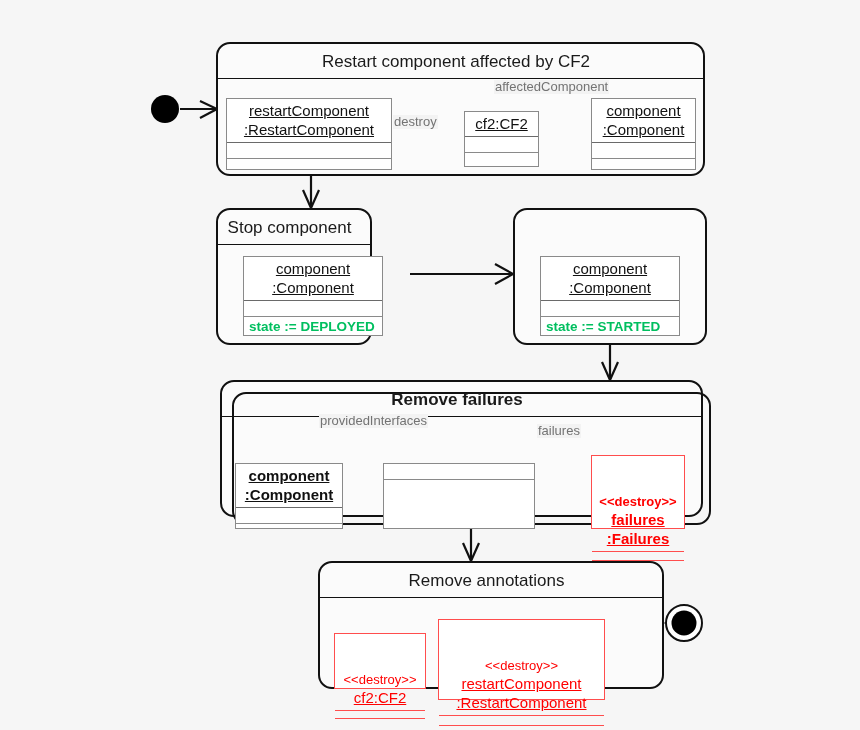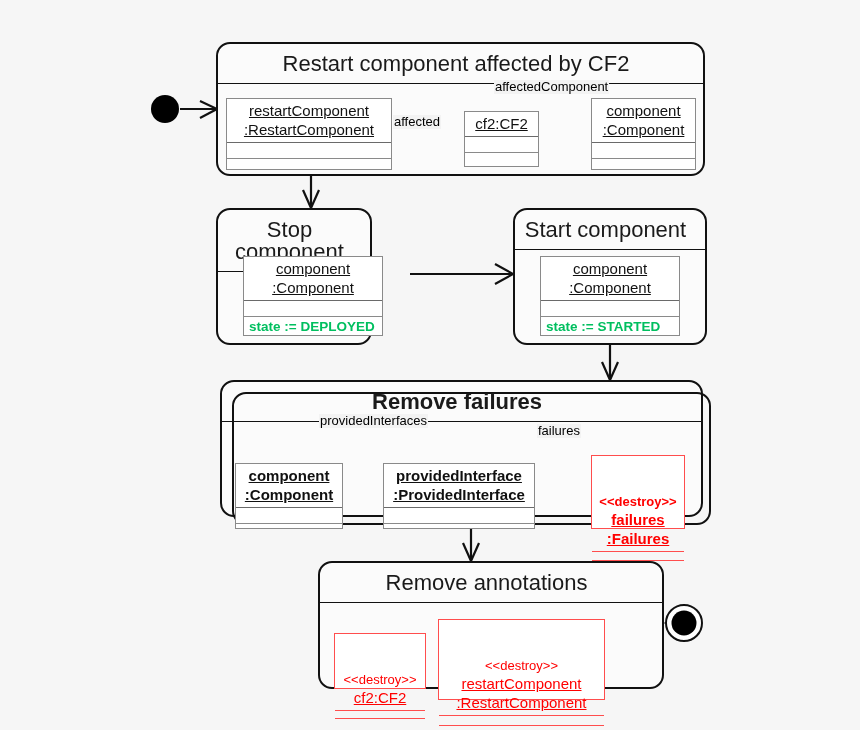--- a/index.html
+++ b/index.html
@@ -42,21 +42,21 @@
     background: transparent;
     z-index: -1;
   }
   .activity-title {
     position: absolute;
     left: 0;
     top: 0;
     width: 100%;
     box-sizing: border-box;
     text-align: center;
-    font-size: 22px;
+    font-size: 17px;
     color: #1a1a1a;
     border-bottom: 1.6px solid #111111;
     line-height: 1;
     padding: 9px 9px 8px 0;
     background: transparent;
   }
   .activity-body {
     position: absolute;
     left: 0;
     right: 0;
@@ -114,21 +114,21 @@
   .objbox.destroy .nameline,
   .objbox.destroy .stereo { color: #ff0000; }
 
   .assign { color: #00bf5f; font-weight: bold; }
 
   
   .edgelabel {
     position: absolute;
     font-size: 13px;
     line-height: 14px;
-    color: #000000;
+    color: #737373;
     background: #f3f3f3;
     white-space: nowrap;
     z-index: 9;
     padding: 0 1px;
   }
 
   
   .initial-node, .final-node {
     position: absolute;
     z-index: 9;
@@ -225,21 +225,21 @@
         <span class="nameline">component</span>
         <span class="nameline">:Component</span>
       </div>
       <div class="attrcell"></div>
       <div class="attrcell last"></div>
     </div>
 
   </div>
 </div>
 
-<div class="edgelabel" style="left:393px; top:115px;">affected</div>
+<div class="edgelabel" style="left:393px; top:115px;">destroy</div>
 <div class="edgelabel" style="left:494px; top:80px;">affectedComponent</div>
 
 <div class="activity" style="left:216px; top:208px; width:156px; height:137px;">
   <div class="activity-title">Stop component</div>
   <div class="activity-body">
 
     <div class="objbox" style="left:25px; top:12px; width:140px; height:80px;">
       <div class="namecell">
         <span class="nameline">component</span>
         <span class="nameline">:Component</span>
@@ -247,21 +247,20 @@
       <div class="attrcell"></div>
       <div class="attrcell last">
         <span class="attrtext assign">state := DEPLOYED</span>
       </div>
     </div>
 
   </div>
 </div>
 
 <div class="activity" style="left:513px; top:208px; width:194px; height:137px;">
-  <div class="activity-title">Start component</div>
   <div class="activity-body">
 
     <div class="objbox" style="left:25px; top:12px; width:140px; height:80px;">
       <div class="namecell">
         <span class="nameline">component</span>
         <span class="nameline">:Component</span>
       </div>
       <div class="attrcell"></div>
       <div class="attrcell last">
         <span class="attrtext assign">state := STARTED</span>
@@ -278,24 +277,20 @@
     <div class="objbox" style="left:13px; top:47px; width:108px; height:66px;">
       <div class="namecell">
         <span class="nameline">component</span>
         <span class="nameline">:Component</span>
       </div>
       <div class="attrcell"></div>
       <div class="attrcell last"></div>
     </div>
 
     <div class="objbox" style="left:161px; top:47px; width:152px; height:66px;">
-      <div class="namecell">
-        <span class="nameline">providedInterface</span>
-        <span class="nameline">:ProvidedInterface</span>
-      </div>
       <div class="attrcell"></div>
       <div class="attrcell last"></div>
     </div>
 
     <div class="objbox destroy" style="left:369px; top:39px; width:94px; height:74px;">
       <div class="namecell">
         <span class="stereo">&lt;&lt;destroy&gt;&gt;</span>
         <span class="nameline">failures</span>
         <span class="nameline">:Failures</span>
       </div>

